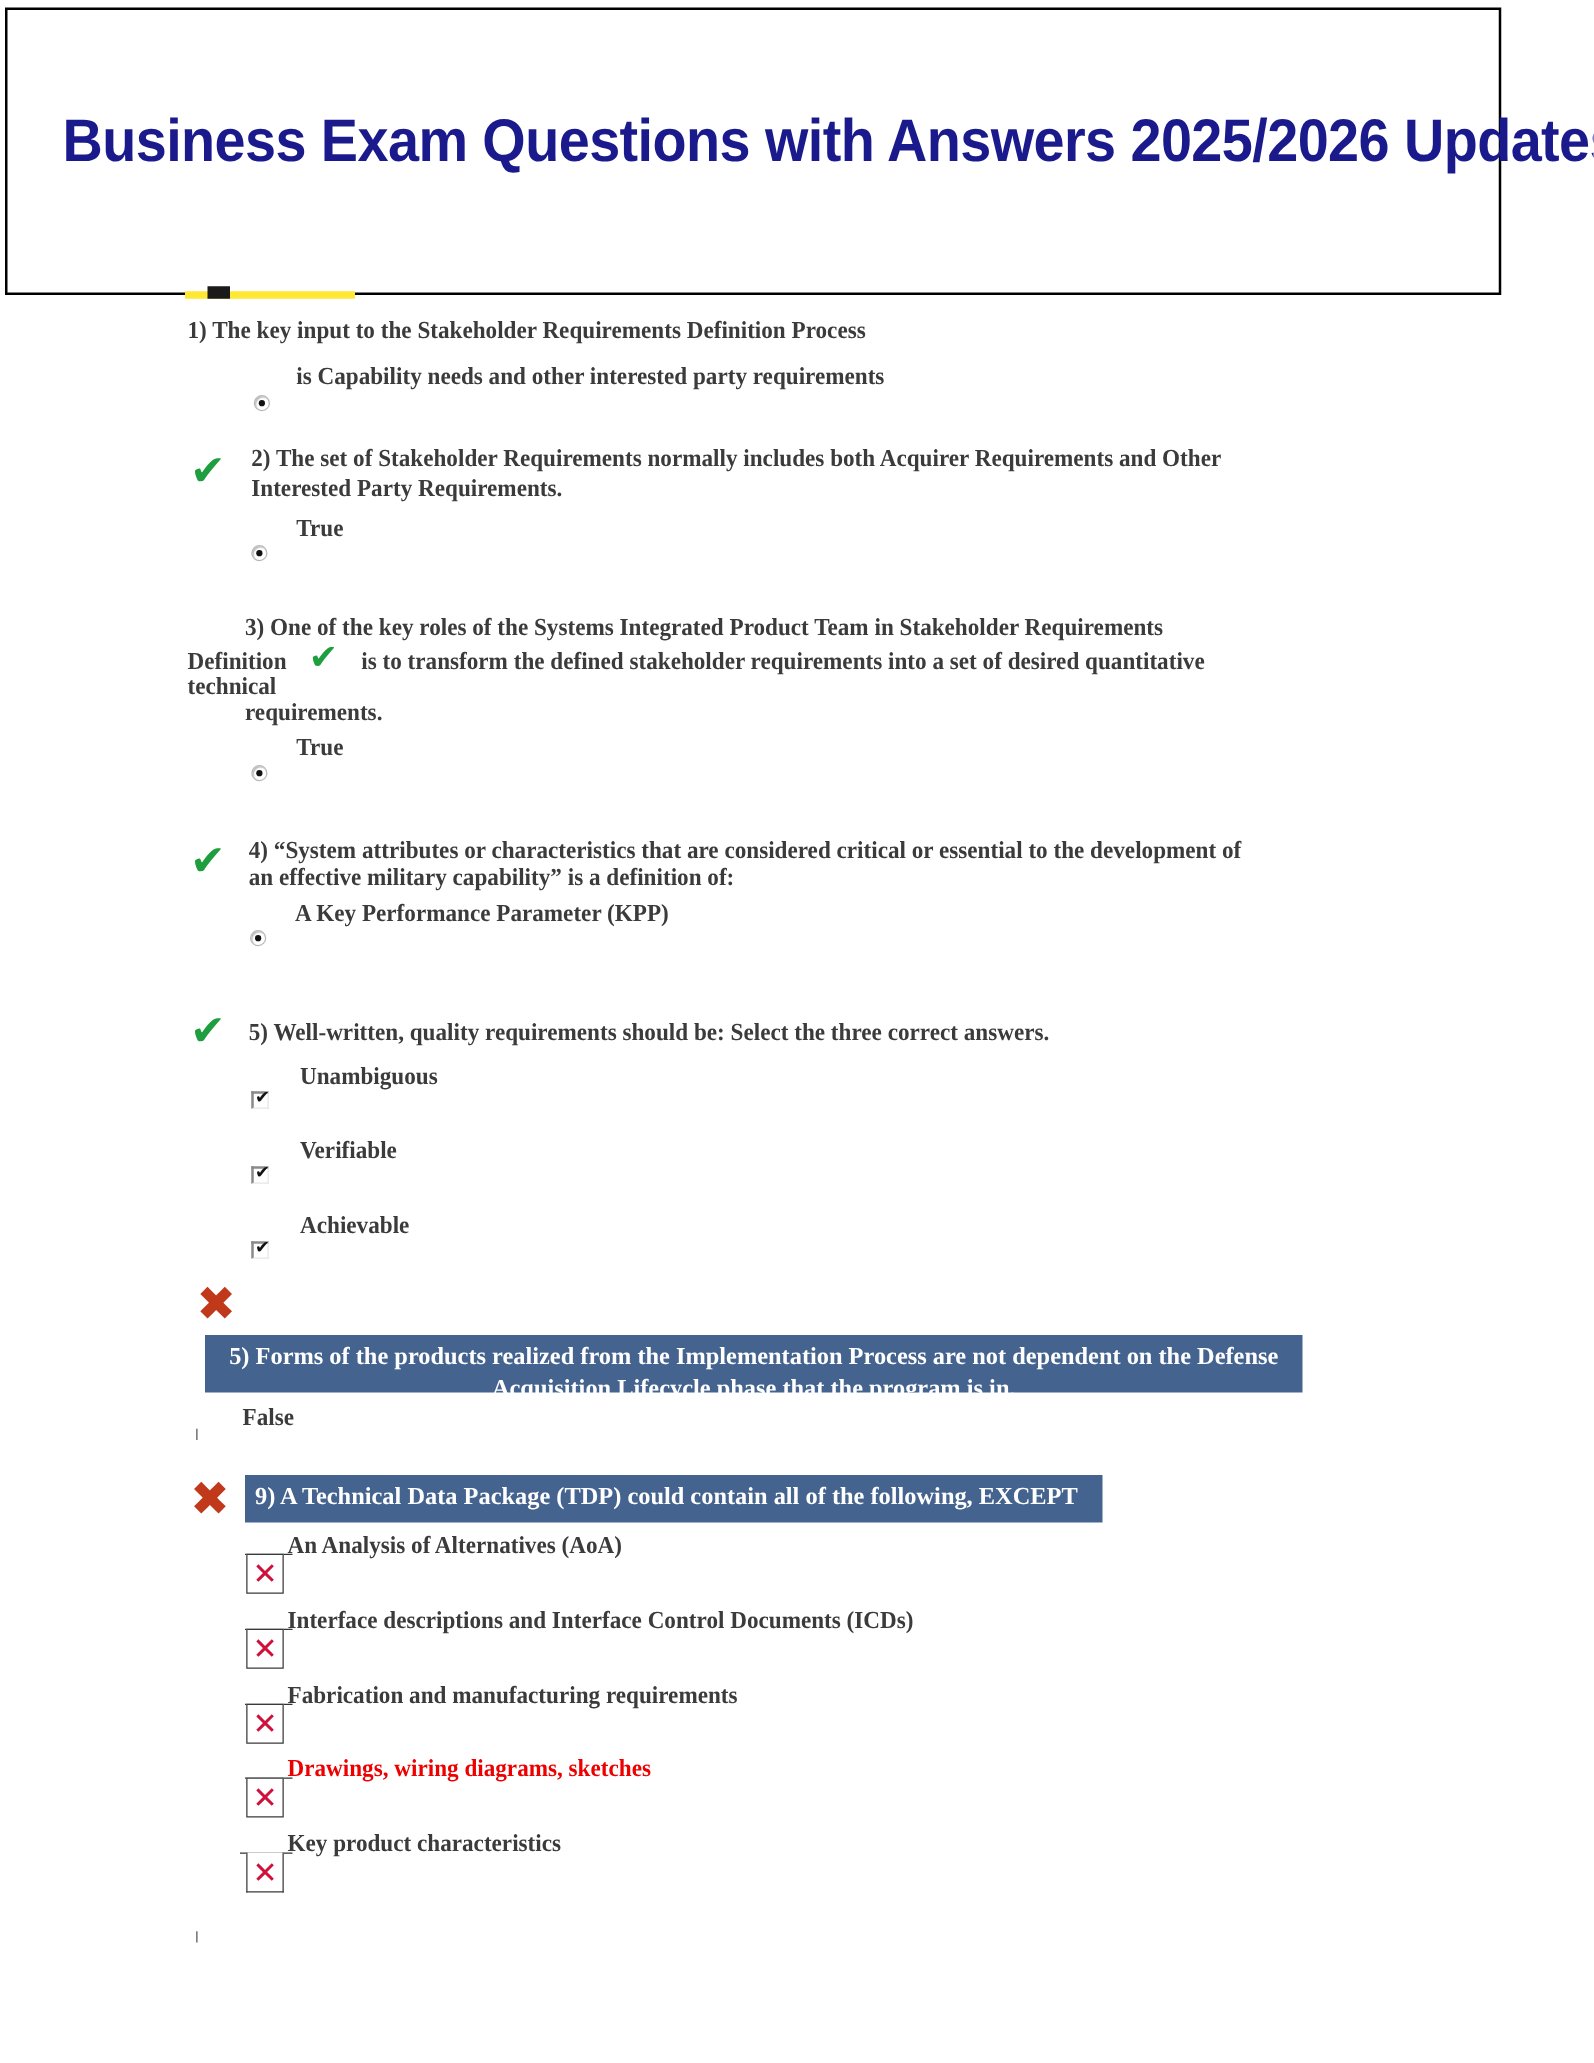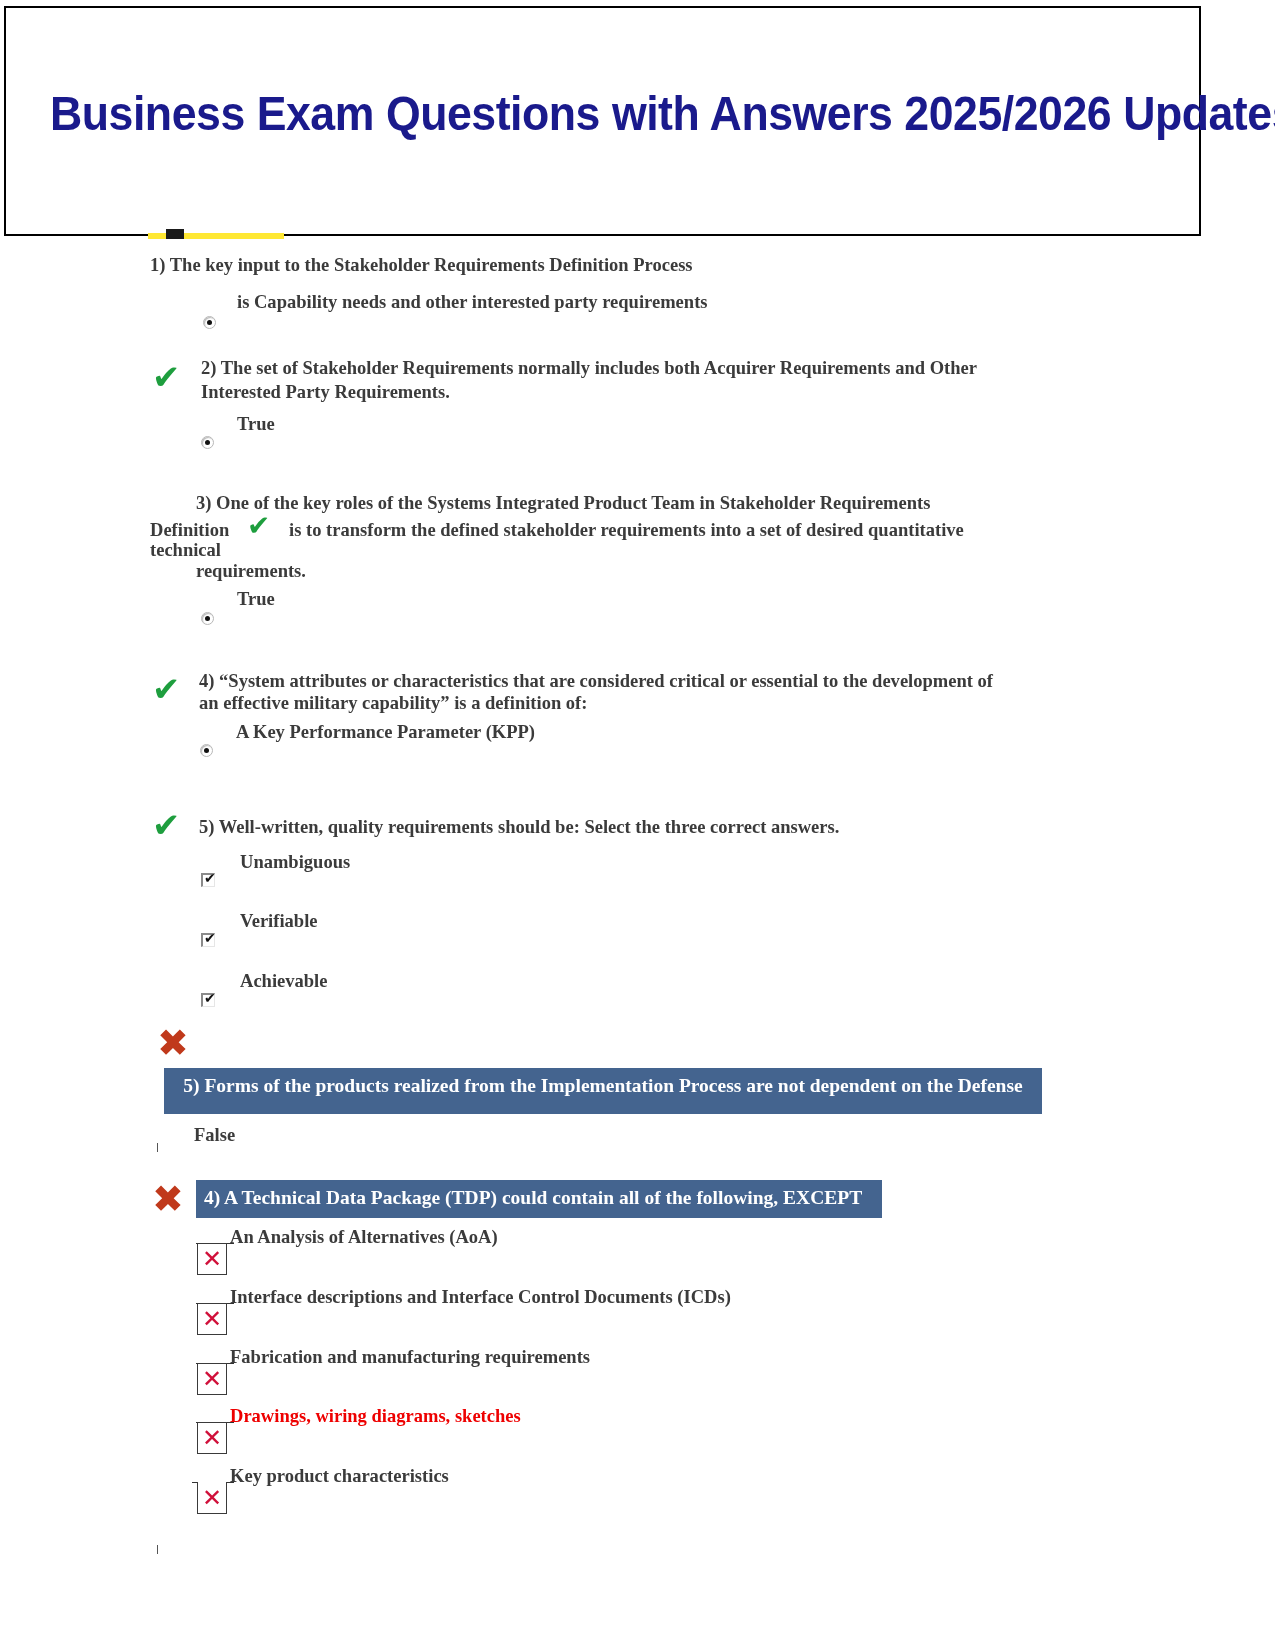--- a/index.html
+++ b/index.html
@@ -254,30 +254,31 @@
 
   <div class="txt" style="left:240px; top:968px; width:500px;">Achievable</div>
   <div class="cbox" style="left:201px; top:993px;">
     <span class="tick">✔</span>
   </div>
 
   <div class="bigx" style="left:157px; top:1024px; font-size:38px;">✖</div>
 
   <div class="bluebar" style="left:164px; top:1068px; width:878px; height:46px; padding:5px 10px 0 10px;">
     <div>5) Forms of the products realized from the Implementation Process are not dependent on the Defense</div>
+    <div>Acquisition Lifecycle phase that the program is in.</div>
   </div>
 
   <div class="txt" style="left:194px; top:1122px; width:300px;">False</div>
 
   <div class="vtick" style="left:157px; top:1143px; height:9px;"></div>
 
   <div class="bigx" style="left:152px; top:1180px; font-size:38px;">✖</div>
 
   <div class="bluebar" style="left:196px; top:1180px; width:686px; height:38px; padding:5px 8px 0 8px; text-align:left;">
-    <div>4) A Technical Data Package (TDP) could contain all of the following, EXCEPT</div>
+    <div>9) A Technical Data Package (TDP) could contain all of the following, EXCEPT</div>
   </div>
 
   <div class="txt" style="left:230px; top:1224px; width:700px;">An Analysis of Alternatives (AoA)</div>
   <div class="htick" style="left:196px; top:1243px; width:38px;"></div>
   <div class="xbox" style="left:197px; top:1243px;">
     <span class="xm">✕</span>
   </div>
 
   <div class="txt" style="left:230px; top:1284px; width:760px;">Interface descriptions and Interface Control Documents (ICDs)</div>
   <div class="htick" style="left:196px; top:1303px; width:38px;"></div>

